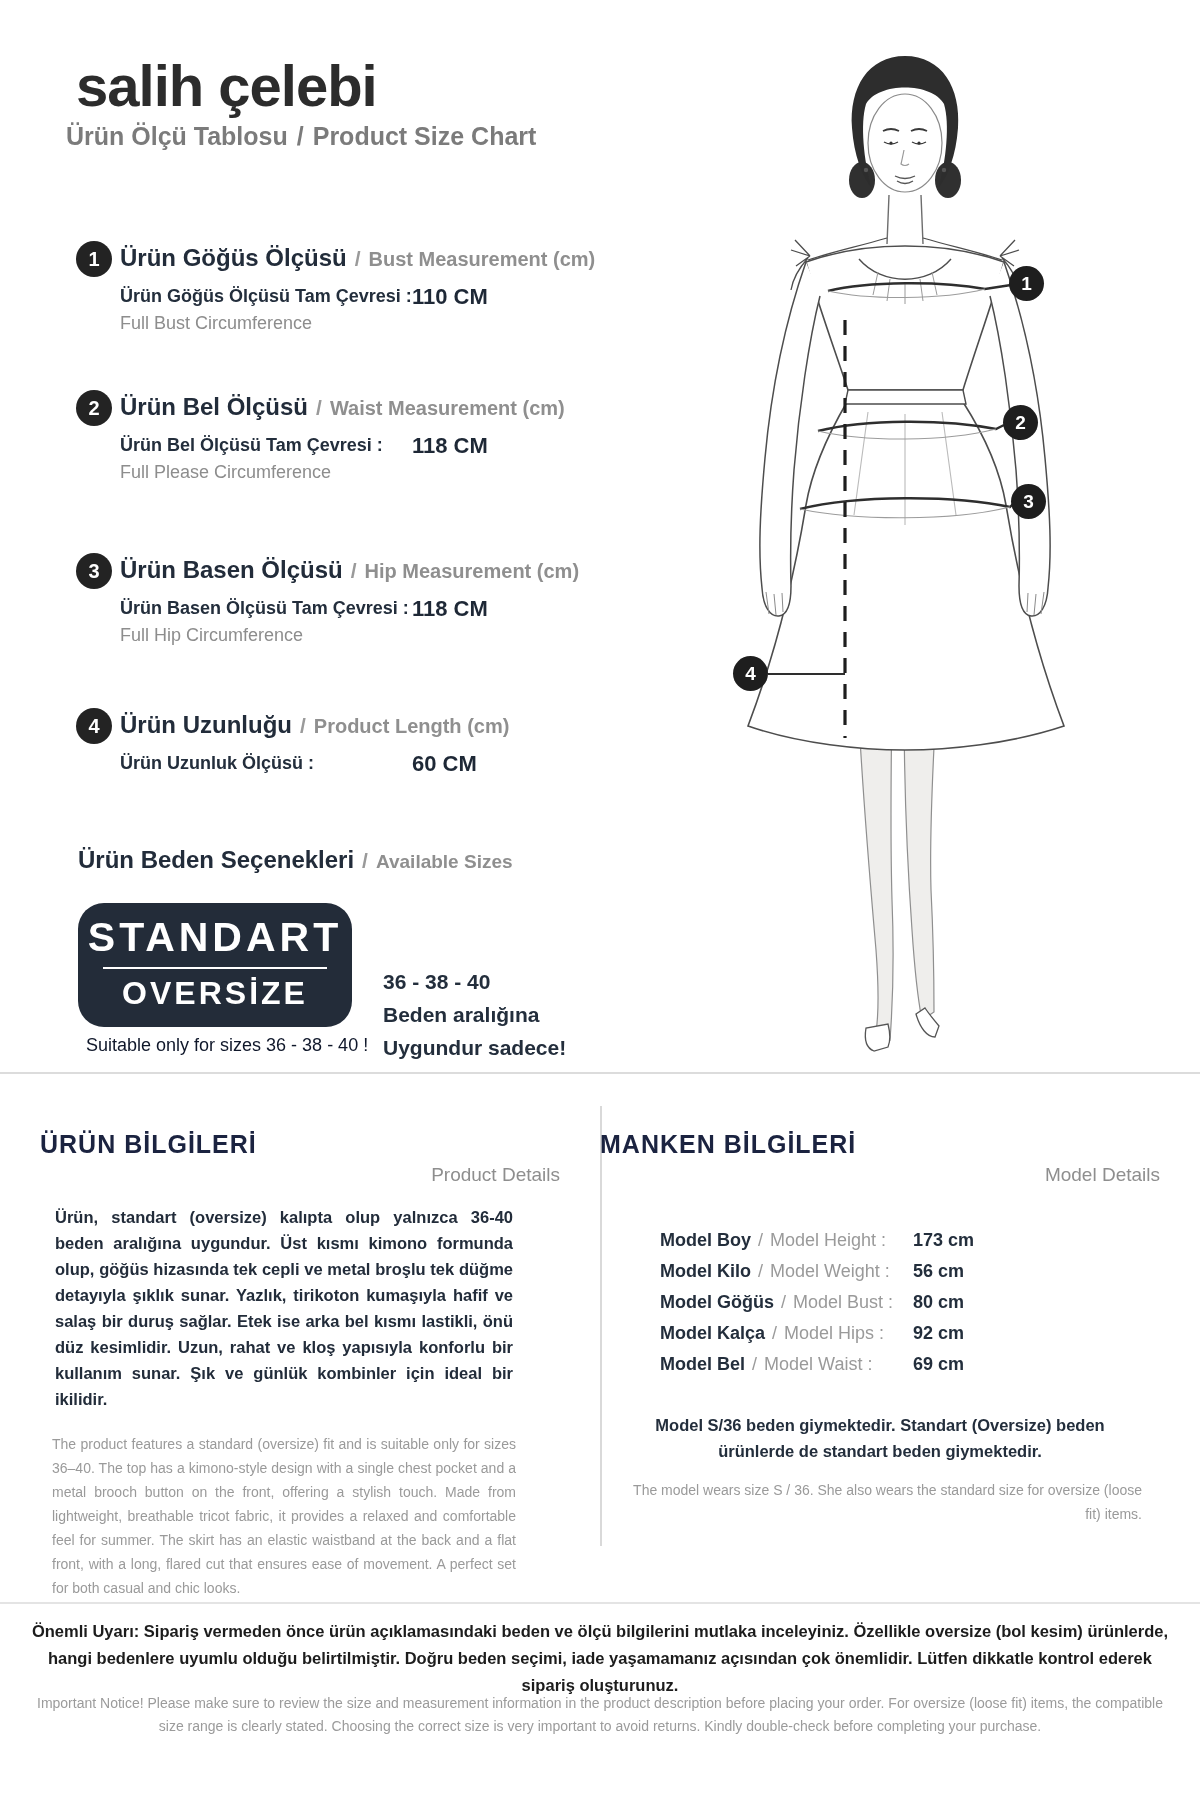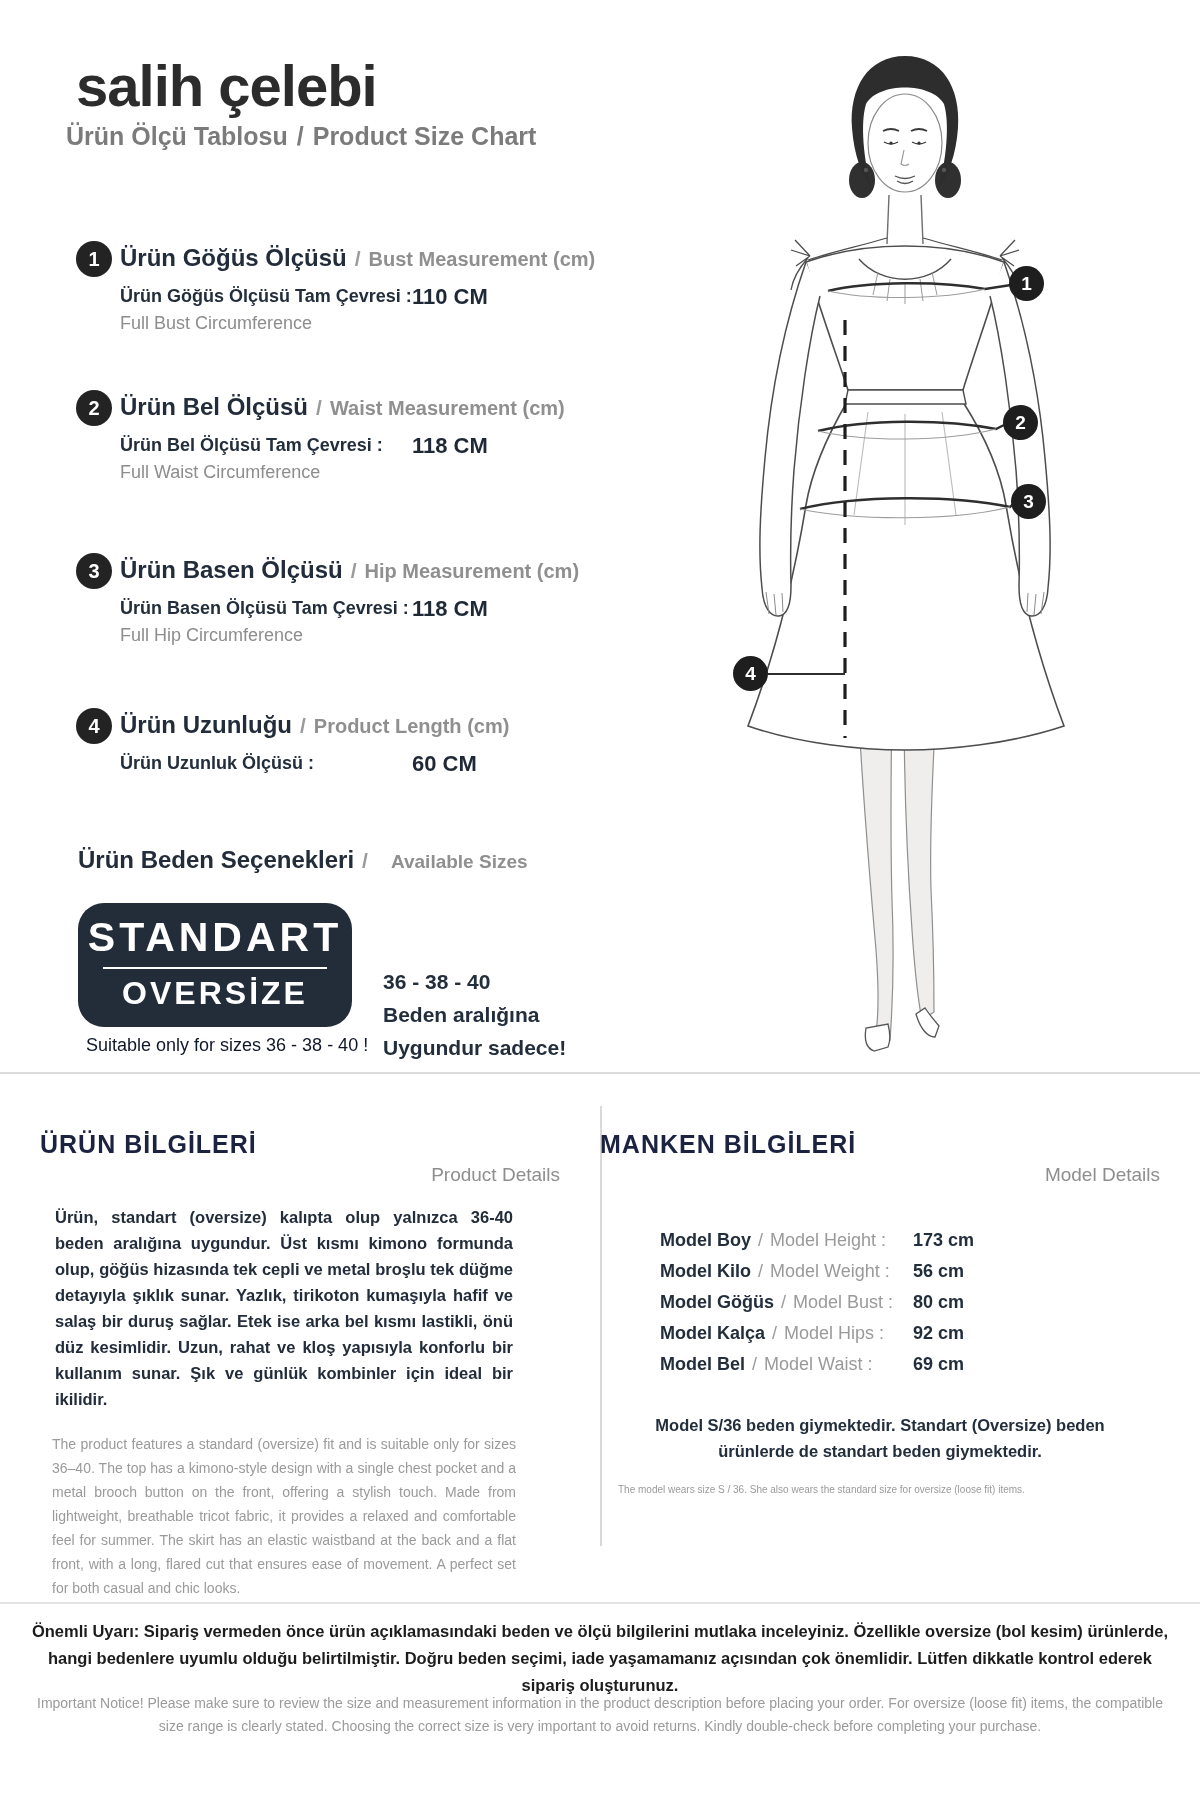--- a/index.html
+++ b/index.html
@@ -21,21 +21,21 @@
   .meas-title{font-size:24px;font-weight:bold;color:#222c3a;padding-top:3px;white-space:nowrap;}
   .meas-title .sep{color:#9a9a9a;font-size:21px;margin:0 8px;}
   .meas-title .en{color:#8f8f8f;font-size:20px;font-weight:bold;}
   .meas-line2{position:relative;margin-top:14px;font-size:18px;font-weight:bold;color:#232e3c;white-space:nowrap;}
   .meas-line2 .val{position:absolute;left:292px;top:-2px;font-size:22px;font-weight:bold;color:#1e2836;}
   .meas-line3{margin-top:6px;font-size:18px;color:#8d8d8d;}
 
   
   .sizes-heading{position:absolute;left:78px;top:846px;font-size:24px;font-weight:bold;color:#222c3a;white-space:nowrap;}
   .sizes-heading .sep{color:#9a9a9a;font-size:21px;margin:0 8px;}
-  .sizes-heading .en{color:#8f8f8f;font-size:19px;font-weight:bold;margin-left:15px;}
+  .sizes-heading .en{color:#8f8f8f;font-size:19px;font-weight:bold;}
   .size-badge{position:absolute;left:78px;top:903px;width:274px;height:124px;border-radius:26px;
               background:#232c39;color:#ffffff;text-align:center;}
   .size-badge .l1{margin-top:11px;font-size:41px;font-weight:bold;letter-spacing:4px;}
   .size-badge .bar{width:224px;height:2px;background:#ffffff;margin:6px auto 6px auto;}
   .size-badge .l2{font-size:32px;font-weight:bold;letter-spacing:3px;}
   .size-note{position:absolute;left:383px;top:917px;font-size:21px;font-weight:bold;color:#232e3c;line-height:33px;margin-top:48px;}
   .size-footnote{position:absolute;left:86px;top:1035px;font-size:18px;font-weight:normal;color:#0f172a;}
 
   
   .hdiv1{position:absolute;left:0;top:1072px;width:1200px;height:2px;background:#dcdcdc;}
@@ -53,22 +53,22 @@
   
   .mrows{position:absolute;left:660px;top:1230px;width:440px;}
   .mrow{position:relative;height:31px;font-size:18px;white-space:nowrap;}
   .mrow .m-tr{font-weight:bold;color:#232e3c;}
   .mrow .m-sep{color:#9a9a9a;margin:0 7px;}
   .mrow .m-en{color:#9a9a9a;}
   .mrow .m-colon{color:#9a9a9a;margin-left:5px;}
   .mrow .m-val{position:absolute;left:253px;top:0;font-weight:bold;color:#232e3c;}
   .model-note-tr{position:absolute;left:618px;top:1412px;width:524px;font-size:16.5px;font-weight:bold;
                  color:#232e3c;line-height:26px;text-align:center;}
-  .model-note-en{position:absolute;left:618px;top:1478px;width:524px;font-size:10px;color:#9a9a9a;
-                 line-height:24px;text-align:left;}
+  .model-note-en{position:absolute;left:618px;top:1478px;width:524px;font-size:14px;color:#9a9a9a;
+                 line-height:24px;text-align:right;}
 
   
   .foot-tr{position:absolute;left:22px;top:1618px;width:1156px;font-size:16.5px;font-weight:bold;
            color:#1c1c1c;line-height:27px;text-align:center;}
   .foot-en{position:absolute;left:28px;top:1692px;width:1144px;font-size:14px;color:#9b9b9b;
            line-height:23px;text-align:center;}
 
   
   .illu{position:absolute;left:620px;top:50px;width:560px;height:1010px;}
   .marker{position:absolute;width:35px;height:35px;border-radius:50%;background:#1e1e1e;color:#ffffff;
@@ -101,21 +101,21 @@
   <div class="meas" style="top:390px">
     <div class="num-badge">2</div>
     <div class="meas-body">
       <div class="meas-title">
         <span class="tr">Ürün Bel Ölçüsü</span><span class="sep">/</span><span class="en">Waist Measurement (cm)</span>
       </div>
       <div class="meas-line2">
         <span class="lbl">Ürün Bel Ölçüsü Tam Çevresi :</span>
         <span class="val">118 CM</span>
       </div>
-      <div class="meas-line3">Full Waist Circumference</div>
+      <div class="meas-line3">Full Please Circumference</div>
     </div>
   </div>
 
   <div class="meas" style="top:553px">
     <div class="num-badge">3</div>
     <div class="meas-body">
       <div class="meas-title">
         <span class="tr">Ürün Basen Ölçüsü</span><span class="sep">/</span><span class="en">Hip Measurement (cm)</span>
       </div>
       <div class="meas-line2">

